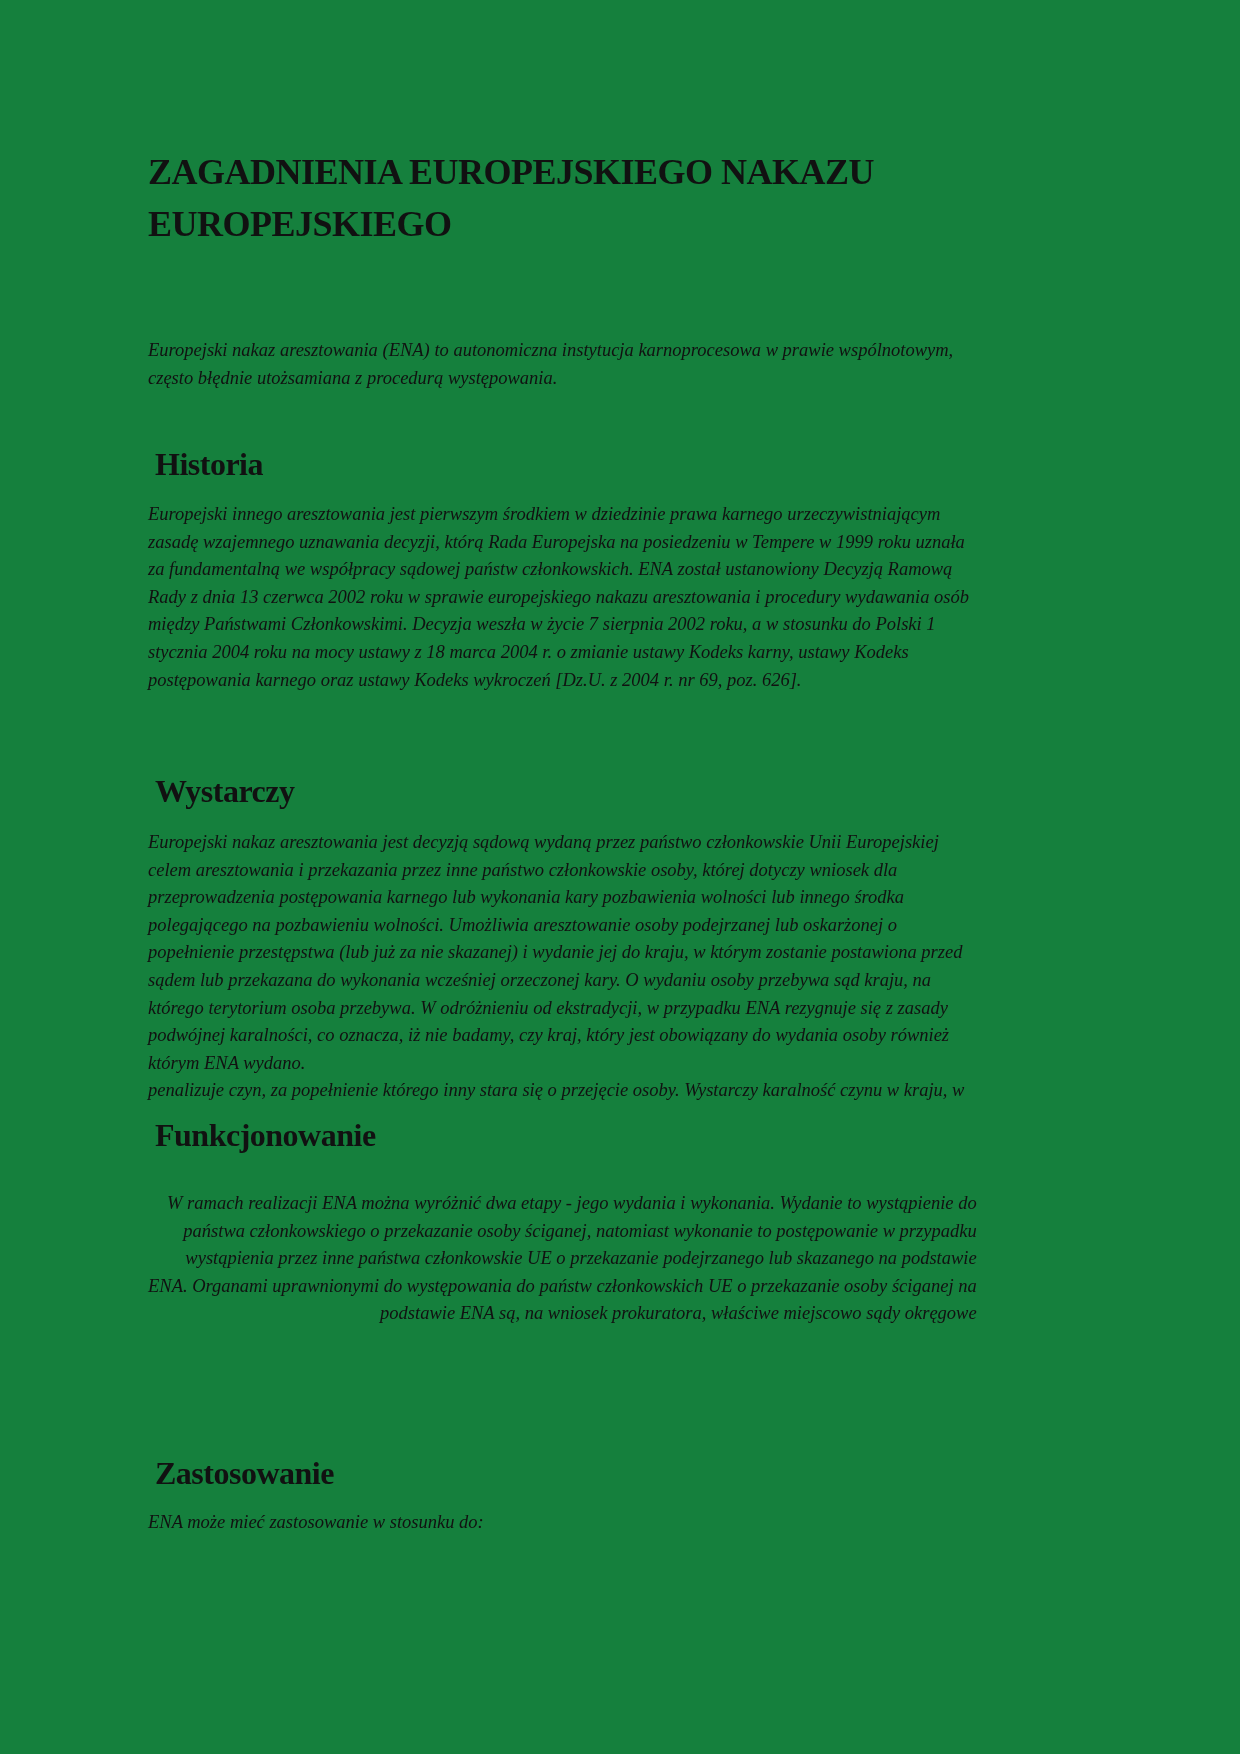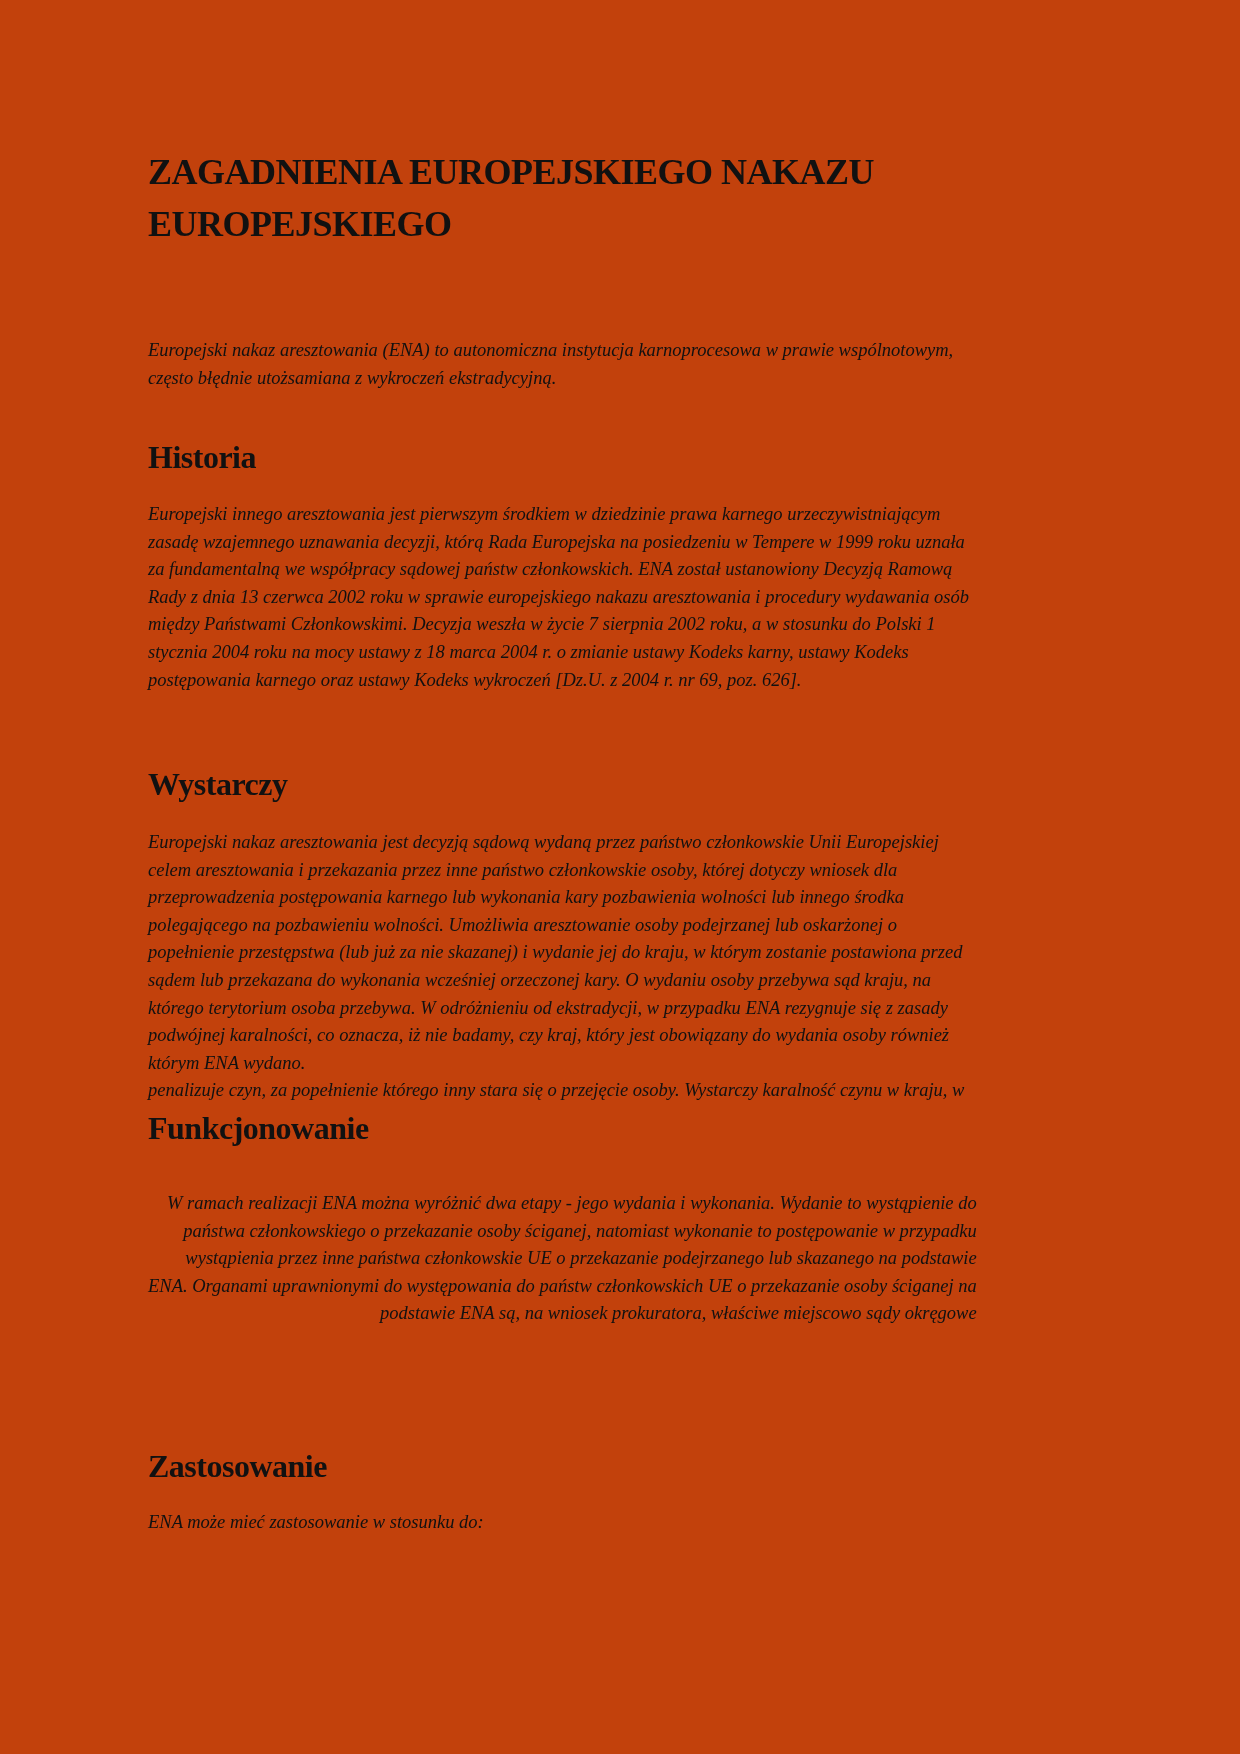--- a/index.html
+++ b/index.html
@@ -13,37 +13,37 @@
       position: relative;
       overflow: hidden;
       font-family: "Liberation Serif", "DejaVu Serif", serif;
       color: #111111;
     }
     .page {
       position: absolute;
       left: 0; top: 0;
       width: 1240px;
       height: 1754px;
-      background: #c2410c;
+      background: #15803d;
     }
     .block { position: absolute; left: 148px; }
     .title {
       top: 146px;
       font-size: 36px;
       font-weight: bold;
       line-height: 52px;
       letter-spacing: -0.5px;
       margin: 0;
     }
     .h2 {
       font-size: 32px;
       font-weight: bold;
       line-height: 40px;
       letter-spacing: -0.5px;
-      margin: 0;
+      margin: 7px;
     }
     .para {
       font-size: 18.5px;
       line-height: 27.6px;
       margin: 0;
       white-space: nowrap;
       font-style: italic;
     }
     .line { display: block; }
   </style>
@@ -52,21 +52,21 @@
 
 <div class="page">
 
   <h1 class="block title">
     <span class="line">ZAGADNIENIA EUROPEJSKIEGO NAKAZU</span>
     <span class="line">EUROPEJSKIEGO</span>
   </h1>
 
   <p class="block para" style="top:337px;">
     <span class="line">Europejski nakaz aresztowania (ENA) to autonomiczna instytucja karnoprocesowa w prawie wspólnotowym,</span>
-    <span class="line">często błędnie utożsamiana z wykroczeń ekstradycyjną.</span>
+    <span class="line">często błędnie utożsamiana z procedurą występowania.</span>
   </p>
 
   <h2 class="block h2" style="top:437px;">Historia</h2>
   <p class="block para" style="top:501px;">
     <span class="line">Europejski innego aresztowania jest pierwszym środkiem w dziedzinie prawa karnego urzeczywistniającym</span>
     <span class="line">zasadę wzajemnego uznawania decyzji, którą Rada Europejska na posiedzeniu w Tempere w 1999 roku uznała</span>
     <span class="line">za fundamentalną we współpracy sądowej państw członkowskich. ENA został ustanowiony Decyzją Ramową</span>
     <span class="line">Rady z dnia 13 czerwca 2002 roku w sprawie europejskiego nakazu aresztowania i procedury wydawania osób</span>
     <span class="line">między Państwami Członkowskimi. Decyzja weszła w życie 7 sierpnia 2002 roku, a w stosunku do Polski 1</span>
     <span class="line">stycznia 2004 roku na mocy ustawy z 18 marca 2004 r. o zmianie ustawy Kodeks karny, ustawy Kodeks</span>

